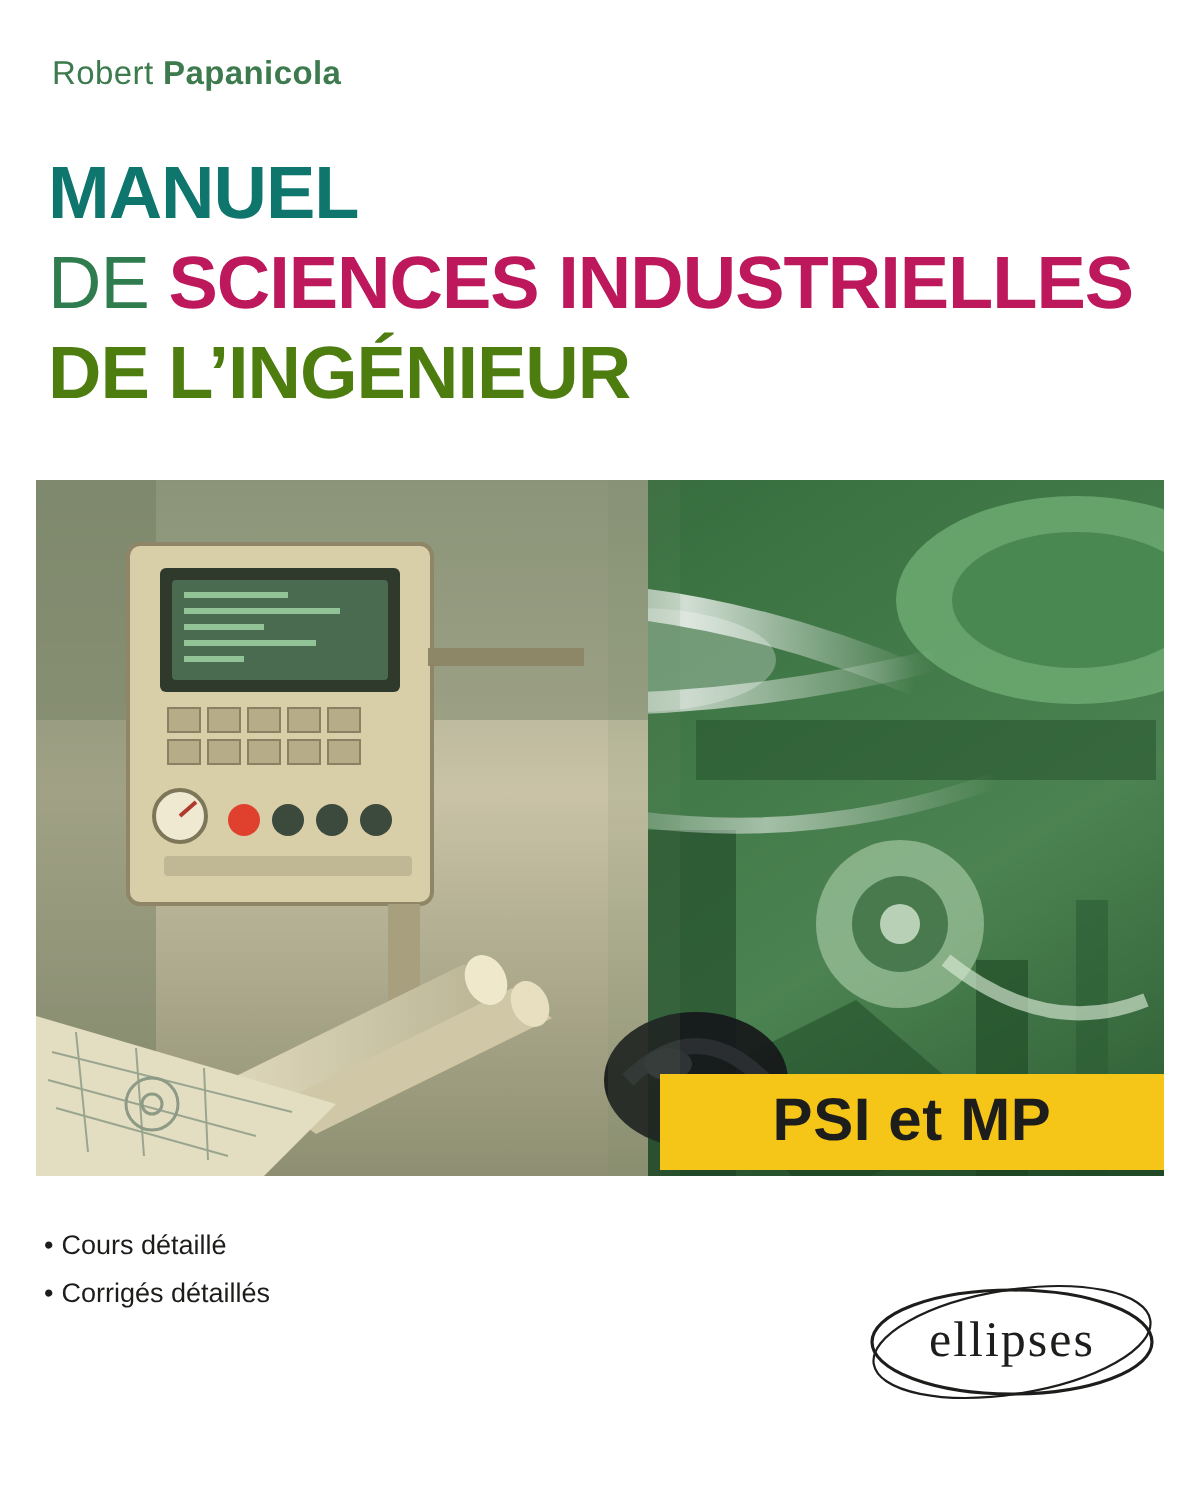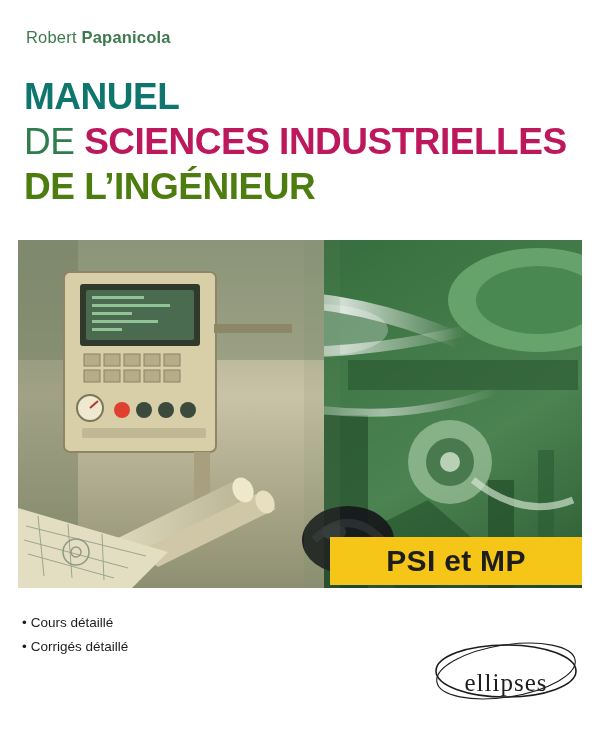--- a/index.html
+++ b/index.html
@@ -132,21 +132,21 @@
     position: absolute;
     left: 432px;
     top: 640px;
     width: 148px;
     height: 62px;
   }
   .logo svg { display: block; }
   .logo-text {
     position: absolute;
     left: 0;
-    top: 12px;
+    top: 0;
     width: 148px;
     height: 62px;
     display: flex;
     align-items: center;
     justify-content: center;
     font-size: 25px;
     letter-spacing: 1px;
     color: #1d1d1b;
     font-family: "Liberation Serif", serif;
   }
@@ -289,21 +289,21 @@
       </g>
     </svg>
   </div>
 
   <div class="level-badge">
     <span>PSI et MP</span>
   </div>
 
   <div class="bullets">
     <div class="bullet"><span class="dot">•</span><span>Cours détaillé</span></div>
-    <div class="bullet"><span class="dot">•</span><span>Corrigés détaillé</span></div>
+    <div class="bullet"><span class="dot">•</span><span>Corrigés détaillés</span></div>
   </div>
 
   <div class="logo">
     <svg width="148" height="62" viewBox="0 0 148 62" xmlns="http://www.w3.org/2000/svg" aria-hidden="true">
       <ellipse cx="74" cy="31" rx="70" ry="26" fill="none" stroke="#1d1d1b" stroke-width="1.6"></ellipse>
       <ellipse cx="74" cy="31" rx="70" ry="26" fill="none" stroke="#1d1d1b" stroke-width="1.1" transform="rotate(-9 74 31)"></ellipse>
     </svg>
     <div class="logo-text">ellipses</div>
   </div>
 

